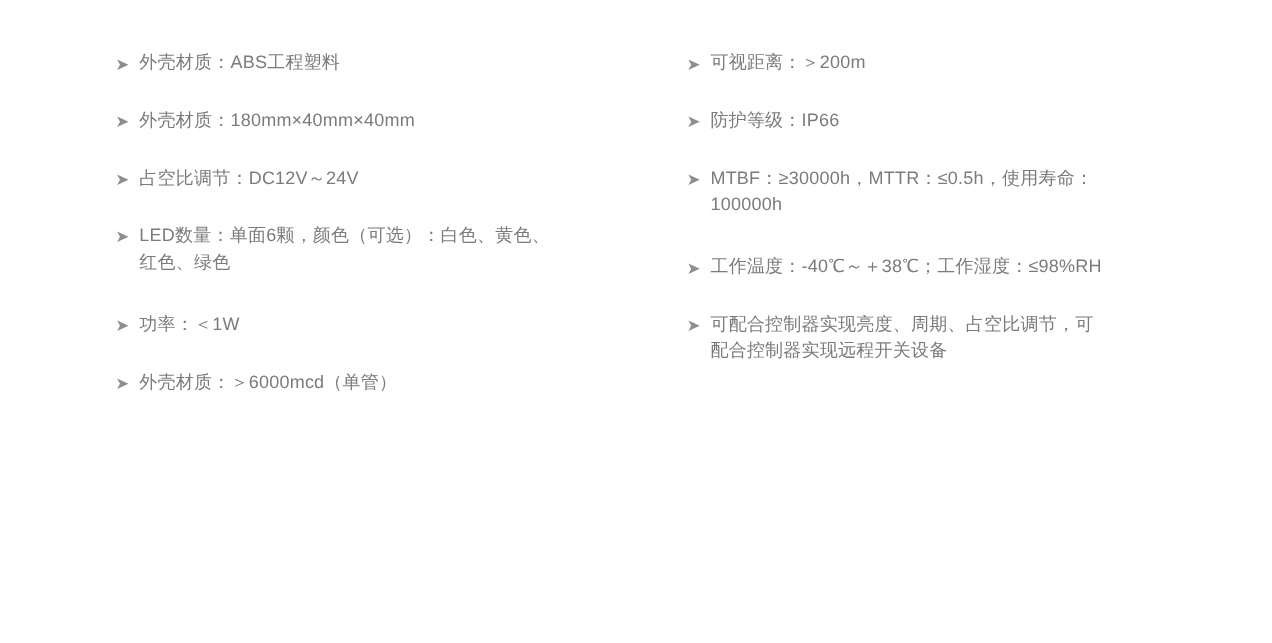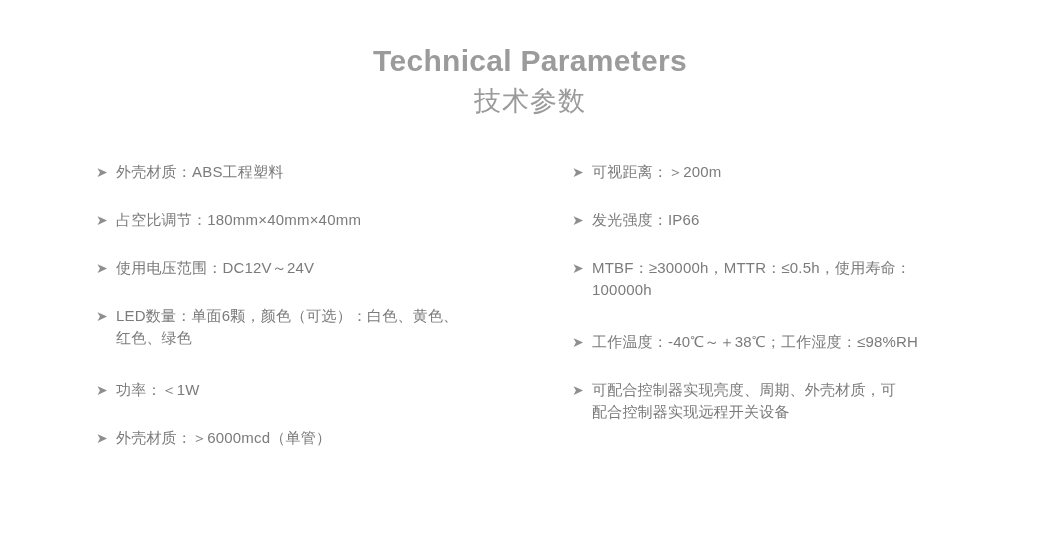--- a/index.html
+++ b/index.html
@@ -75,42 +75,38 @@
     white-space: pre-line;
   }
   .col-left .item:nth-child(4) { margin-bottom: 30px; }
   .col-right .item:nth-child(3) { margin-bottom: 30px; }
 </style>
 </head>
 <body>
 
 <div class="page">
 
-  <div class="header">
-    <div class="title-en">Technical Parameters</div>
-    <div class="title-cn">技术参数</div>
-  </div>
 
   <div class="columns">
 
     <div class="col col-left">
 
       <div class="item">
         <span class="bullet">➤</span>
         <span class="item-text">外壳材质：ABS工程塑料</span>
       </div>
 
       <div class="item">
         <span class="bullet">➤</span>
-        <span class="item-text">占空比调节：180mm×40mm×40mm</span>
+        <span class="item-text">外壳材质：180mm×40mm×40mm</span>
       </div>
 
       <div class="item">
         <span class="bullet">➤</span>
-        <span class="item-text">使用电压范围：DC12V～24V</span>
+        <span class="item-text">占空比调节：DC12V～24V</span>
       </div>
 
       <div class="item">
         <span class="bullet">➤</span>
         <span class="item-text">LED数量：单面6颗，颜色（可选）：白色、黄色、
 红色、绿色</span>
       </div>
 
       <div class="item">
         <span class="bullet">➤</span>
@@ -126,36 +122,36 @@
 
     <div class="col col-right">
 
       <div class="item">
         <span class="bullet">➤</span>
         <span class="item-text">可视距离：＞200m</span>
       </div>
 
       <div class="item">
         <span class="bullet">➤</span>
-        <span class="item-text">发光强度：IP66</span>
+        <span class="item-text">防护等级：IP66</span>
       </div>
 
       <div class="item">
         <span class="bullet">➤</span>
         <span class="item-text">MTBF：≥30000h，MTTR：≤0.5h，使用寿命：
 100000h</span>
       </div>
 
       <div class="item">
         <span class="bullet">➤</span>
         <span class="item-text">工作温度：-40℃～＋38℃；工作湿度：≤98%RH</span>
       </div>
 
       <div class="item">
         <span class="bullet">➤</span>
-        <span class="item-text">可配合控制器实现亮度、周期、外壳材质，可
+        <span class="item-text">可配合控制器实现亮度、周期、占空比调节，可
 配合控制器实现远程开关设备</span>
       </div>
 
     </div>
 
   </div>
 </div>
 
 </body></html>

